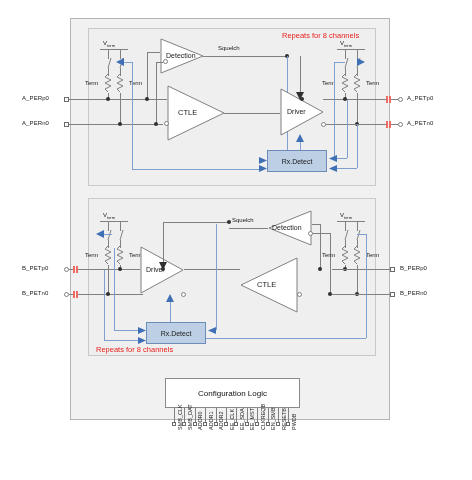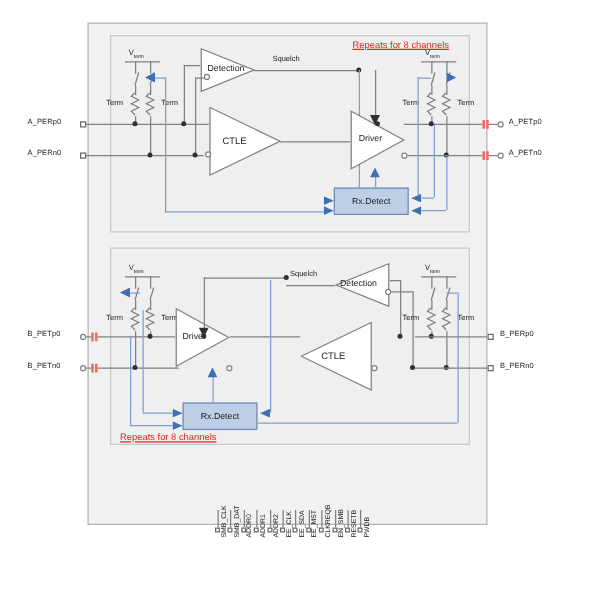--- a/index.html
+++ b/index.html
@@ -32,21 +32,21 @@
   
   .rxbox{position:absolute;background:#bdcfe4;border:1px solid #6e8cb8;box-sizing:border-box;
          display:flex;align-items:center;justify-content:center;font-size:7px;color:#1a1a1a;}
 
   
   #cfgbox{position:absolute;left:165px;top:378px;width:135px;height:30px;background:#ffffff;
           border:1px solid #8a8a8a;box-sizing:border-box;display:flex;align-items:center;
           justify-content:center;font-size:8px;color:#111;}
 
   
-  .redtxt{position:absolute;font-size:7.5px;color:#e8201e;white-space:nowrap;text-decoration:underline;}
+  .redtxt{position:absolute;font-size:7.5px;color:#e8201e;white-space:nowrap;}
 
   
   .siglabel{position:absolute;font-size:6px;color:#1a1a1a;white-space:nowrap;}
 
   
   .vpin{position:absolute;font-size:5.5px;color:#1a1a1a;white-space:nowrap;
         transform-origin:left top;transform:rotate(-90deg);}
   .vport{position:absolute;width:4px;height:4px;border:1px solid #6a6a6a;background:#fff;box-sizing:border-box;}
 
   
@@ -353,20 +353,23 @@
   <div class="bwire v" style="left:216px;top:224px;height:106px;"></div>
   <div class="bwire h" style="left:216px;top:330px;width:0px;"></div>
   <div class="bwire h" style="left:206px;top:338px;width:160px;"></div>
   <div class="bwire v" style="left:366px;top:234px;height:104px;"></div>
   <div class="bwire h" style="left:357px;top:234px;width:9px;"></div>
   <div class="bwire v" style="left:170px;top:300px;height:22px;"></div>
   <svg class="abs" style="left:166px;top:294px;" width="8" height="8">
     <polygon points="4,0 0,8 8,8" fill="#3f6fb5"></polygon>
   </svg>
 
+  <div id="cfgbox">
+    <span>Configuration Logic</span>
+  </div>
 
   <div id="cfgpins">
       <div class="wire v" style="left: 174px; top: 408px; height: 14px;"></div>
       <div class="vport" style="left: 172px; top: 422px;"></div>
       <div class="vpin" style="left: 176.5px; top: 430px;">SMB_CLK</div>
       <div class="wire v" style="left: 184.4px; top: 408px; height: 14px;"></div>
       <div class="vport" style="left: 182.4px; top: 422px;"></div>
       <div class="vpin" style="left: 186.9px; top: 430px;">SMB_DAT</div>
       <div class="wire v" style="left: 194.8px; top: 408px; height: 14px;"></div>
       <div class="vport" style="left: 192.8px; top: 422px;"></div>

